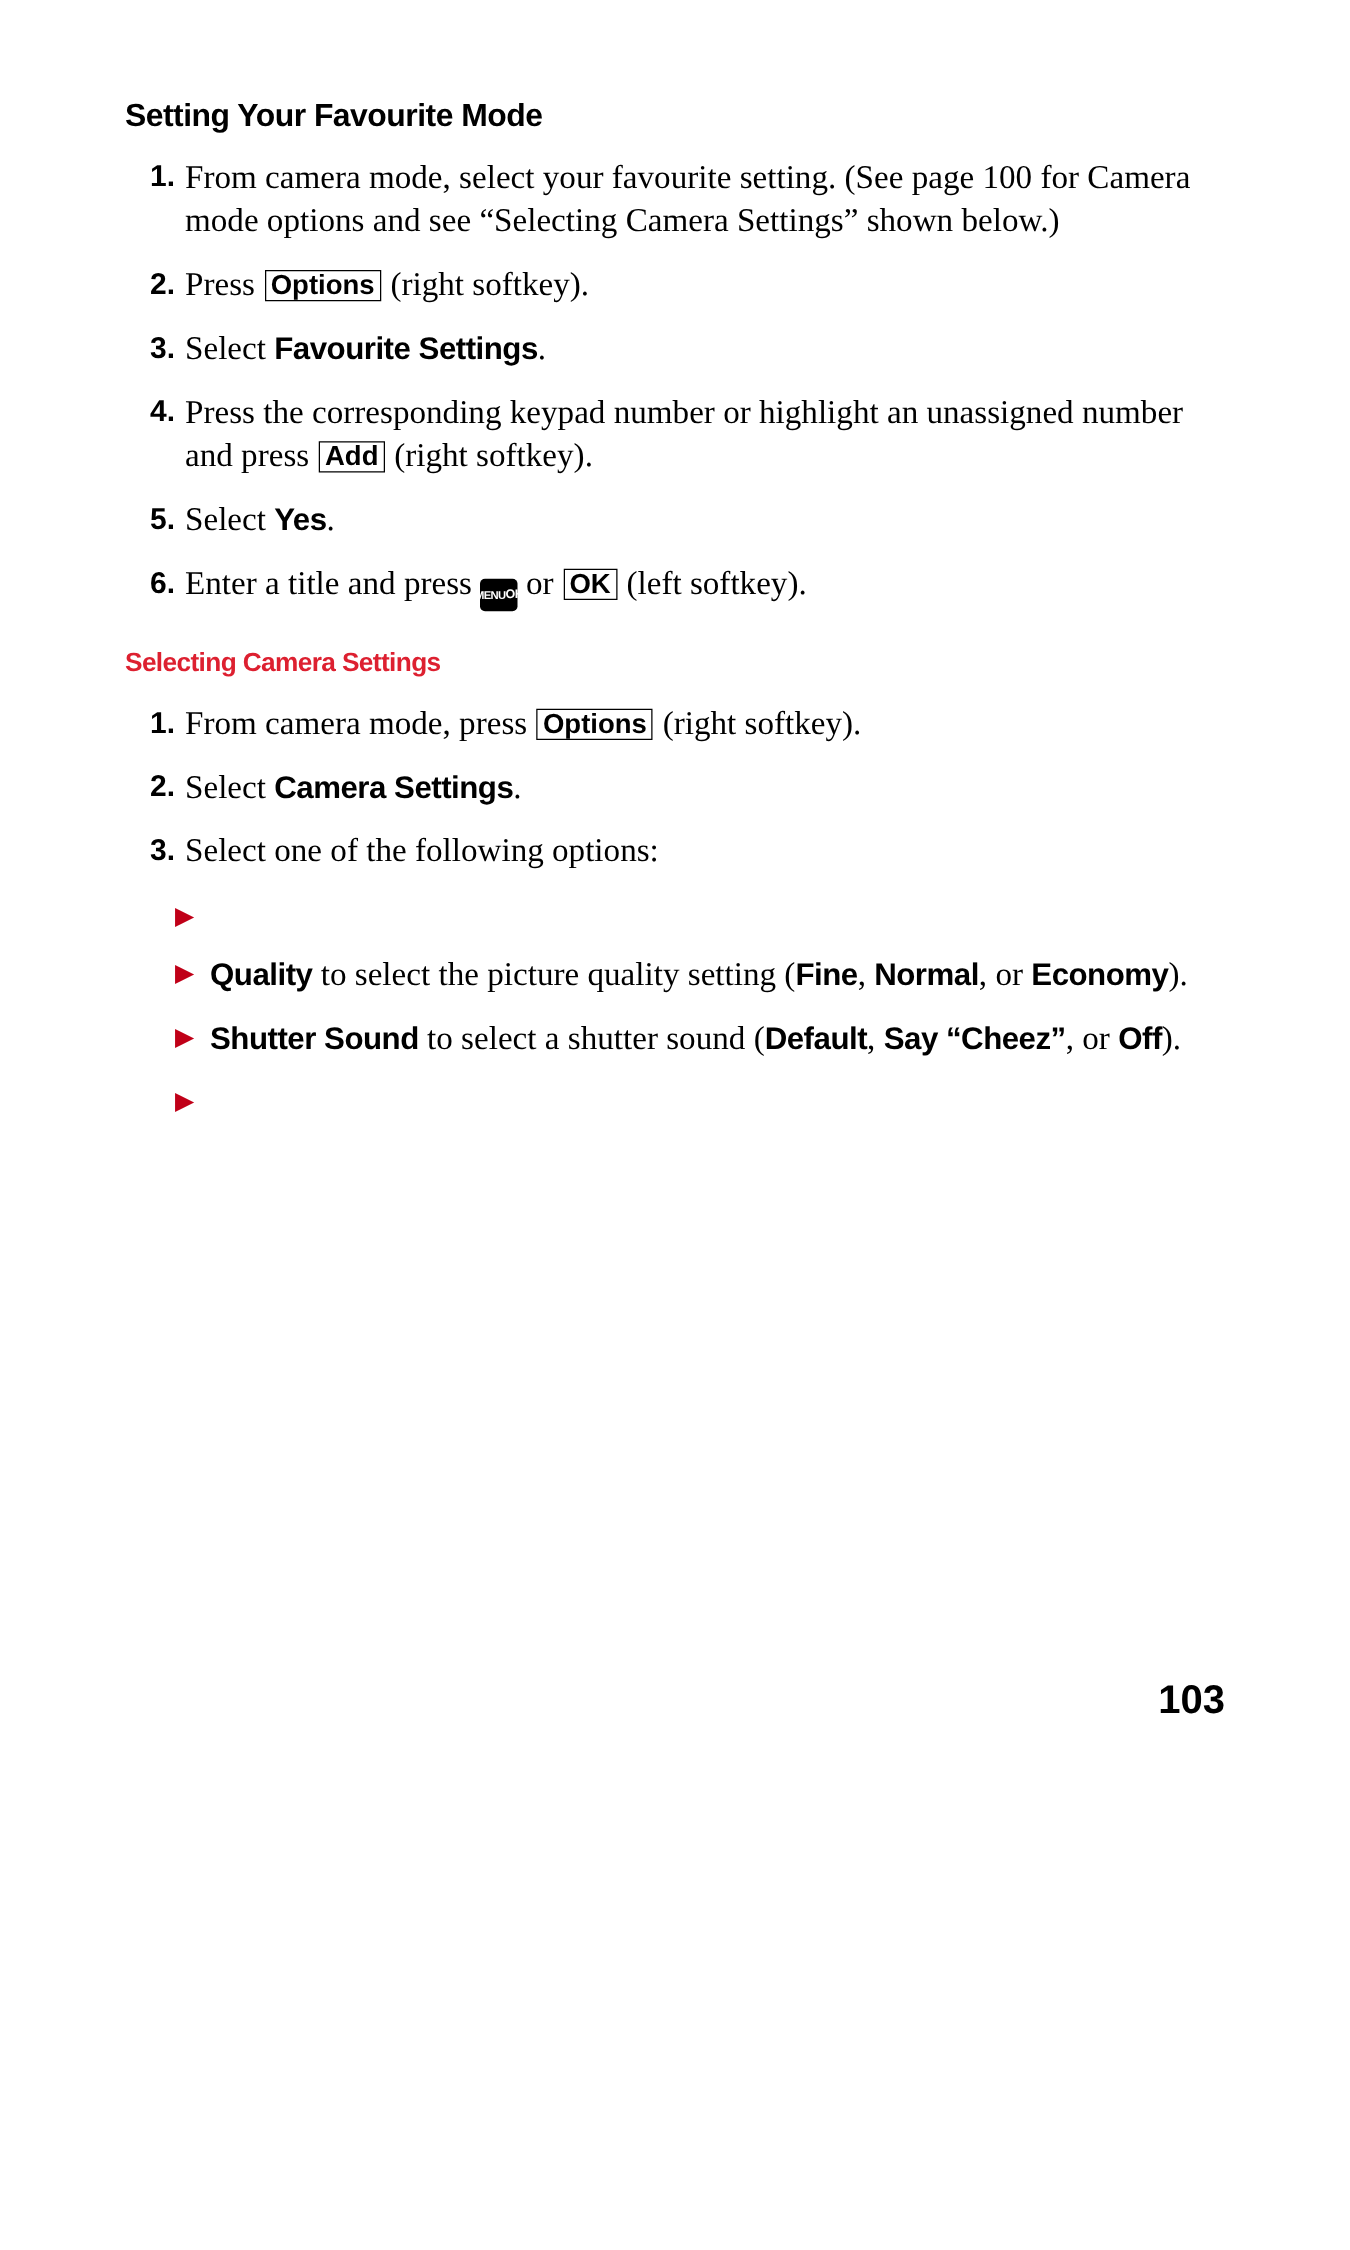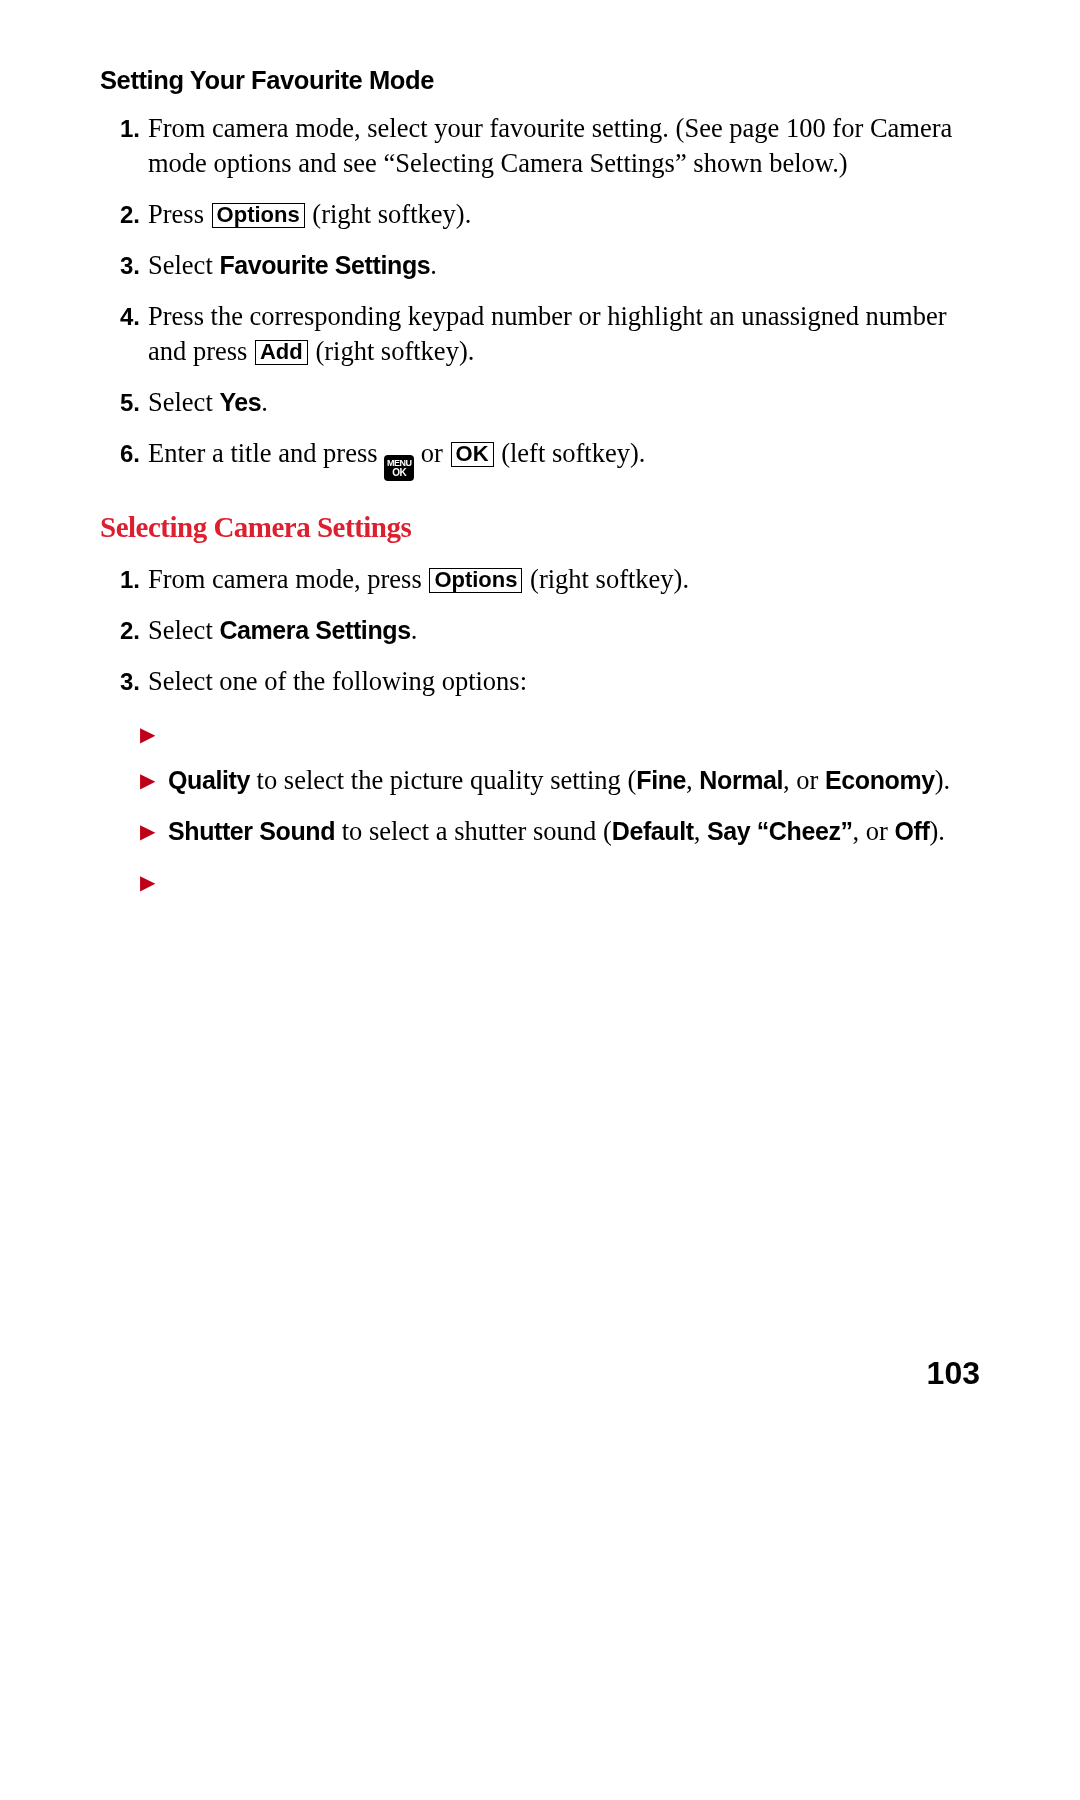--- a/index.html
+++ b/index.html
@@ -7,22 +7,21 @@
     padding: 0;
     background: #fff;
     font-family: Georgia, "Times New Roman", serif;
     color: #000;
   }
   .page {
     width: 1080px;
     height: 1448px;
     position: relative;
     box-sizing: border-box;
-    padding: 52px 100px 0 100px;
-    margin-top: 14px;
+    padding: 79px 100px 0 100px;
   }
   .sans {
     font-family: "Helvetica Neue", Helvetica, Arial, sans-serif;
   }
   .section-subhead {
     font-weight: 700;
     font-size: 25.5px;
     letter-spacing: -0.4px;
     margin-bottom: 16px;
   }
@@ -63,21 +62,20 @@
     font-size: 22px;
     border: 1.8px solid #000;
     padding: 0px 4px 1px 4px;
     line-height: 1;
     display: inline-block;
     vertical-align: 1px;
     margin: 0 1px;
   }
   .menu-ok-icon {
     display: inline-flex;
-    flex-direction: column;
     align-items: center;
     justify-content: center;
     background: #000;
     color: #fff;
     font-family: Arial, sans-serif;
     font-weight: 700;
     font-size: 9px;
     line-height: 9px;
     border-radius: 4px;
     width: 30px;
@@ -88,24 +86,24 @@
     box-sizing: border-box;
   }
   .menu-ok-icon .line2 { font-size: 10px; line-height: 10px; }
   .bold-sans {
     font-family: "Helvetica Neue", Helvetica, Arial, sans-serif;
     font-weight: 700;
     letter-spacing: -0.4px;
     font-size: 25px;
   }
   .section-heading {
-    font-family: Liberation Serif, serif;
+    font-family: Liberation Sans, sans-serif;
     font-weight: 700;
     color: #dd2030;
-    font-size: 29px;
+    font-size: 21px;
     letter-spacing: -0.5px;
     margin: 30px 0 18px 0;
   }
   ul.bullets {
     list-style: none;
     margin: 0;
     padding: 0;
   }
   ul.bullets > li {
     display: flex;

